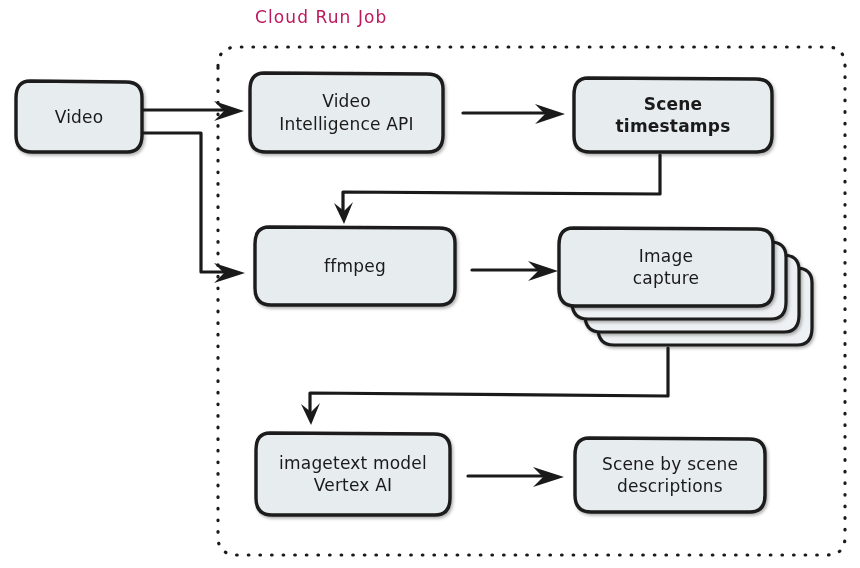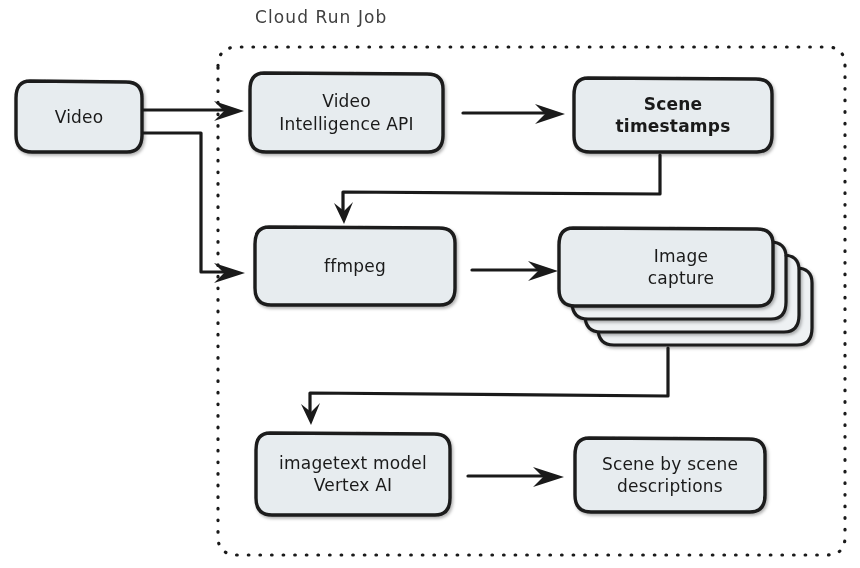--- a/index.html
+++ b/index.html
@@ -33,21 +33,21 @@
     font-family: "DejaVu Sans", sans-serif;
     color: #1a1a1a;
     line-height: 1.32;
     pointer-events: none;
     white-space: pre-line;
     letter-spacing: 0.2px;
   }
   .group-title {
     position: absolute;
     font-family: "DejaVu Sans", sans-serif;
-    color: #404040;
+    color: #be185d;
     font-size: 17px;
     letter-spacing: 1.1px;
     white-space: nowrap;
   }
   .hit {
     position: absolute;
     background: transparent;
   }
 </style>
 </head>
@@ -146,21 +146,21 @@
   <div class="node-label" style="left:16px; top:82px; width:126px; height:70px; font-size:17px;">Video</div>
 
   <div class="node-label" style="left:250px; top:73px; width:193px; height:79px; font-size:17px;">Video
 Intelligence API</div>
 
   <div class="node-label" style="left:574px; top:78px; width:198px; height:74px; font-size:17px;font-weight:bold;">Scene
 timestamps</div>
 
   <div class="node-label" style="left:255px; top:227px; width:200px; height:78px; font-size:17px;text-align:right;">ffmpeg</div>
 
-  <div class="node-label" style="left:559px; top:228px; width:214px; height:78px; font-size:17px;padding-left:15px;">Image
+  <div class="node-label" style="left:559px; top:228px; width:214px; height:78px; font-size:17px;">Image
 capture</div>
 
   <div class="node-label" style="left:256px; top:433px; width:194px; height:82px; font-size:17px;">imagetext model
 Vertex AI</div>
 
   <div class="node-label" style="left:575px; top:438px; width:190px; height:74px; font-size:17px;">Scene by scene
 descriptions</div>
 
   <div class="hit" style="left:16px; top:81px; width:126px; height:71px;"></div>
   <div class="hit" style="left:250px; top:73px; width:193px; height:79px;"></div>

